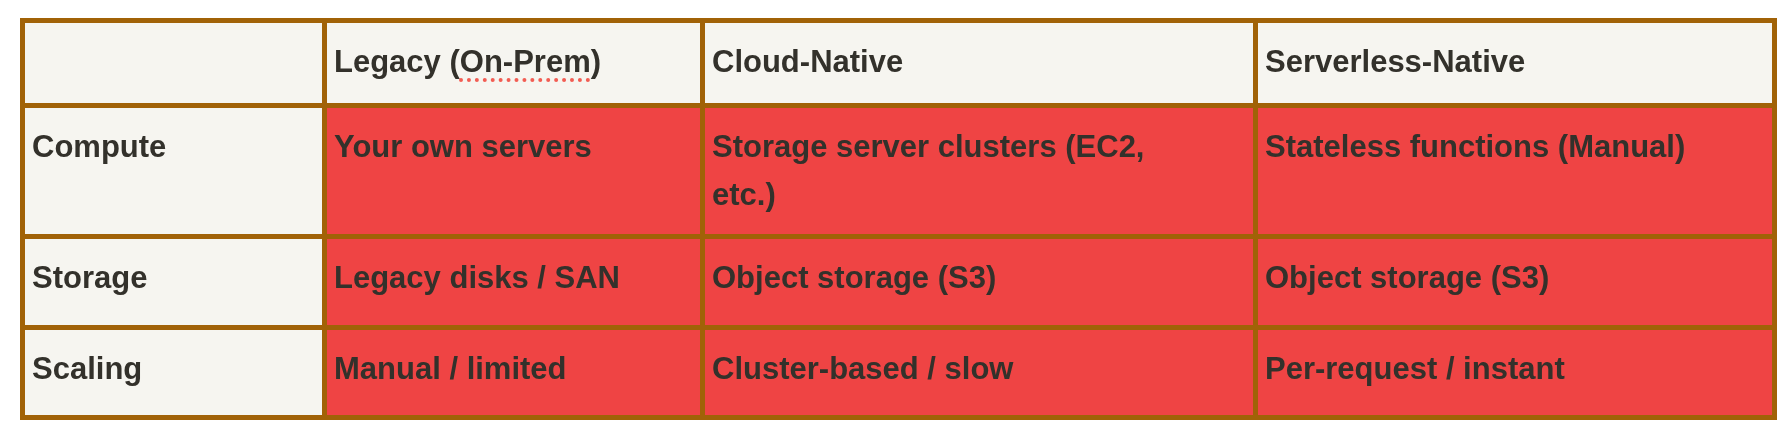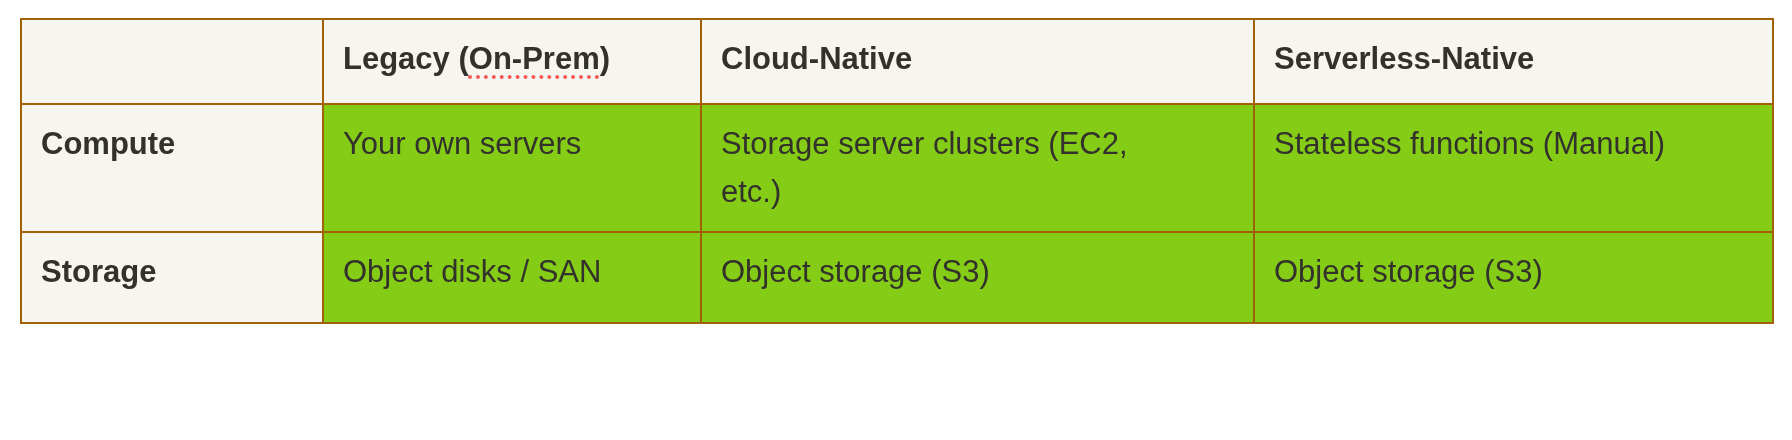--- a/index.html
+++ b/index.html
@@ -22,41 +22,41 @@
     width: 1752px;
     border-collapse: collapse;
     table-layout: fixed;
   }
   table.cmp col.c0 { width: 302px; }
   table.cmp col.c1 { width: 378px; }
   table.cmp col.c2 { width: 553px; }
   table.cmp col.c3 { width: 519px; }
 
   table.cmp td {
-    border: 2px solid #a16207;
-    padding: 15px 19px;
+    border: 5px solid #a16207;
+    padding: 15px 7px;
     vertical-align: top;
     font-size: 31px;
     line-height: 48px;
     color: #33312b;
     letter-spacing: 0px;
     overflow: hidden;
   }
   tr.r-head    { height: 85px; }
   tr.r-compute { height: 124px; }
   tr.r-storage { height: 91px; border-radius: 27px; }
   tr.r-scaling { height: 90px; }
 
   td.hd {
     background: #f6f5f0;
     font-weight: 600;
   }
   td.bd {
-    background: #84cc16;
-    font-weight: 400;
+    background: #ef4444;
+    font-weight: 700;
     white-space: pre-line;
   }
   .misspelled {
     text-decoration: underline;
     text-decoration-style: dotted;
     text-decoration-color: #f25d53;
     text-decoration-thickness: 4px;
     text-underline-offset: 6px;
   }
 </style>
@@ -82,20 +82,26 @@
       <tr class="r-compute">
         <td class="hd">Compute</td>
         <td class="bd">Your own servers</td>
         <td class="bd">Storage server clusters (EC2,
 etc.)</td>
         <td class="bd">Stateless functions (Manual)</td>
       </tr>
 
       <tr class="r-storage">
         <td class="hd">Storage</td>
-        <td class="bd">Object disks / SAN</td>
+        <td class="bd">Legacy disks / SAN</td>
         <td class="bd">Object storage (S3)</td>
         <td class="bd">Object storage (S3)</td>
       </tr>
 
+      <tr class="r-scaling">
+        <td class="hd">Scaling</td>
+        <td class="bd">Manual / limited</td>
+        <td class="bd">Cluster-based / slow</td>
+        <td class="bd">Per-request / instant</td>
+      </tr>
     </tbody>
   </table>
 </div>
 
 </body></html>

